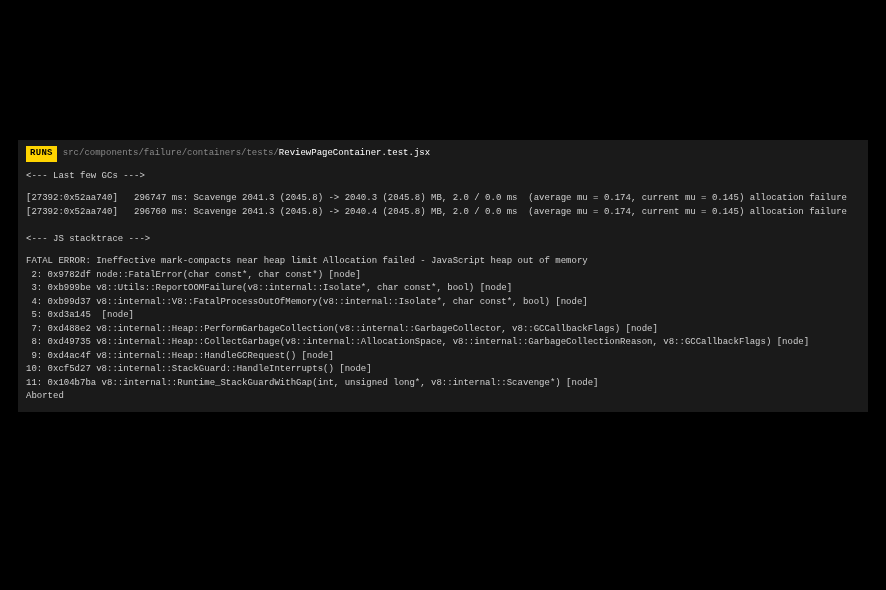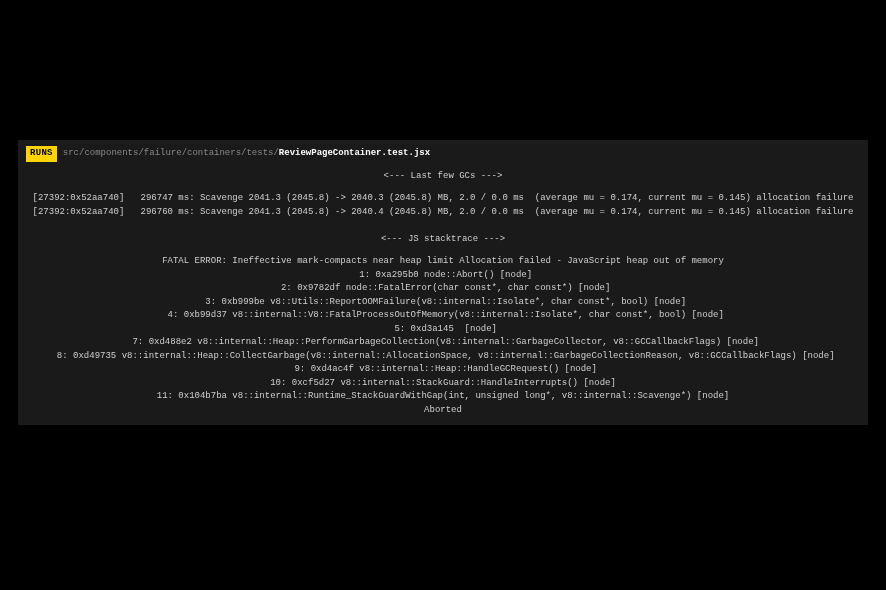--- a/index.html
+++ b/index.html
@@ -1,19 +1,18 @@
 <!DOCTYPE html>
 <html><head>
   <meta charset="utf-8">
   <style>
     * {
       margin: 0;
       padding: 0;
       box-sizing: border-box;
-      text-align: center;
     }
     body {
       background: #000;
       width: 886px;
       height: 590px;
       font-family: "Menlo", "Consolas", "Courier New", monospace;
       font-size: 9px;
       color: #d0d0d0;
       overflow: hidden;
       padding: 140px 18px 0 18px;
@@ -35,21 +34,21 @@
       font-weight: bold;
       padding: 1px 4px;
       font-size: 9px;
       letter-spacing: 0.3px;
     }
     .path-dim {
       color: #888;
     }
     .path-bright {
       color: #fff;
-      font-weight: bold;
+      font-weight: normal;
       margin-top: 36px;
     }
     .term-line {
       white-space: pre;
       color: #cfcfcf;
     }
     .blank-line {
       height: 1.5em;
     }
     .blank-line-sm {
@@ -74,21 +73,20 @@
   <div class="term-line">[27392:0x52aa740]   296747 ms: Scavenge 2041.3 (2045.8) -&gt; 2040.3 (2045.8) MB, 2.0 / 0.0 ms  (average mu = 0.174, current mu = 0.145) allocation failure</div>
   <div class="term-line">[27392:0x52aa740]   296760 ms: Scavenge 2041.3 (2045.8) -&gt; 2040.4 (2045.8) MB, 2.0 / 0.0 ms  (average mu = 0.174, current mu = 0.145) allocation failure</div>
 
   <div class="blank-line"></div>
 
   <div class="term-line">&lt;--- JS stacktrace ---&gt;</div>
   <div class="blank-line-sm"></div>
 
   <div class="term-line">FATAL ERROR: Ineffective mark-compacts near heap limit Allocation failed - JavaScript heap out of memory</div>
 
-  <div class="term-line"> 1: 0xa295b0 node::Abort() [node]</div>
   <div class="term-line"> 2: 0x9782df node::FatalError(char const*, char const*) [node]</div>
   <div class="term-line"> 3: 0xb999be v8::Utils::ReportOOMFailure(v8::internal::Isolate*, char const*, bool) [node]</div>
   <div class="term-line"> 4: 0xb99d37 v8::internal::V8::FatalProcessOutOfMemory(v8::internal::Isolate*, char const*, bool) [node]</div>
   <div class="term-line"> 5: 0xd3a145  [node]</div>
   <div class="term-line"> 7: 0xd488e2 v8::internal::Heap::PerformGarbageCollection(v8::internal::GarbageCollector, v8::GCCallbackFlags) [node]</div>
   <div class="term-line"> 8: 0xd49735 v8::internal::Heap::CollectGarbage(v8::internal::AllocationSpace, v8::internal::GarbageCollectionReason, v8::GCCallbackFlags) [node]</div>
   <div class="term-line"> 9: 0xd4ac4f v8::internal::Heap::HandleGCRequest() [node]</div>
   <div class="term-line">10: 0xcf5d27 v8::internal::StackGuard::HandleInterrupts() [node]</div>
   <div class="term-line">11: 0x104b7ba v8::internal::Runtime_StackGuardWithGap(int, unsigned long*, v8::internal::Scavenge*) [node]</div>
 

